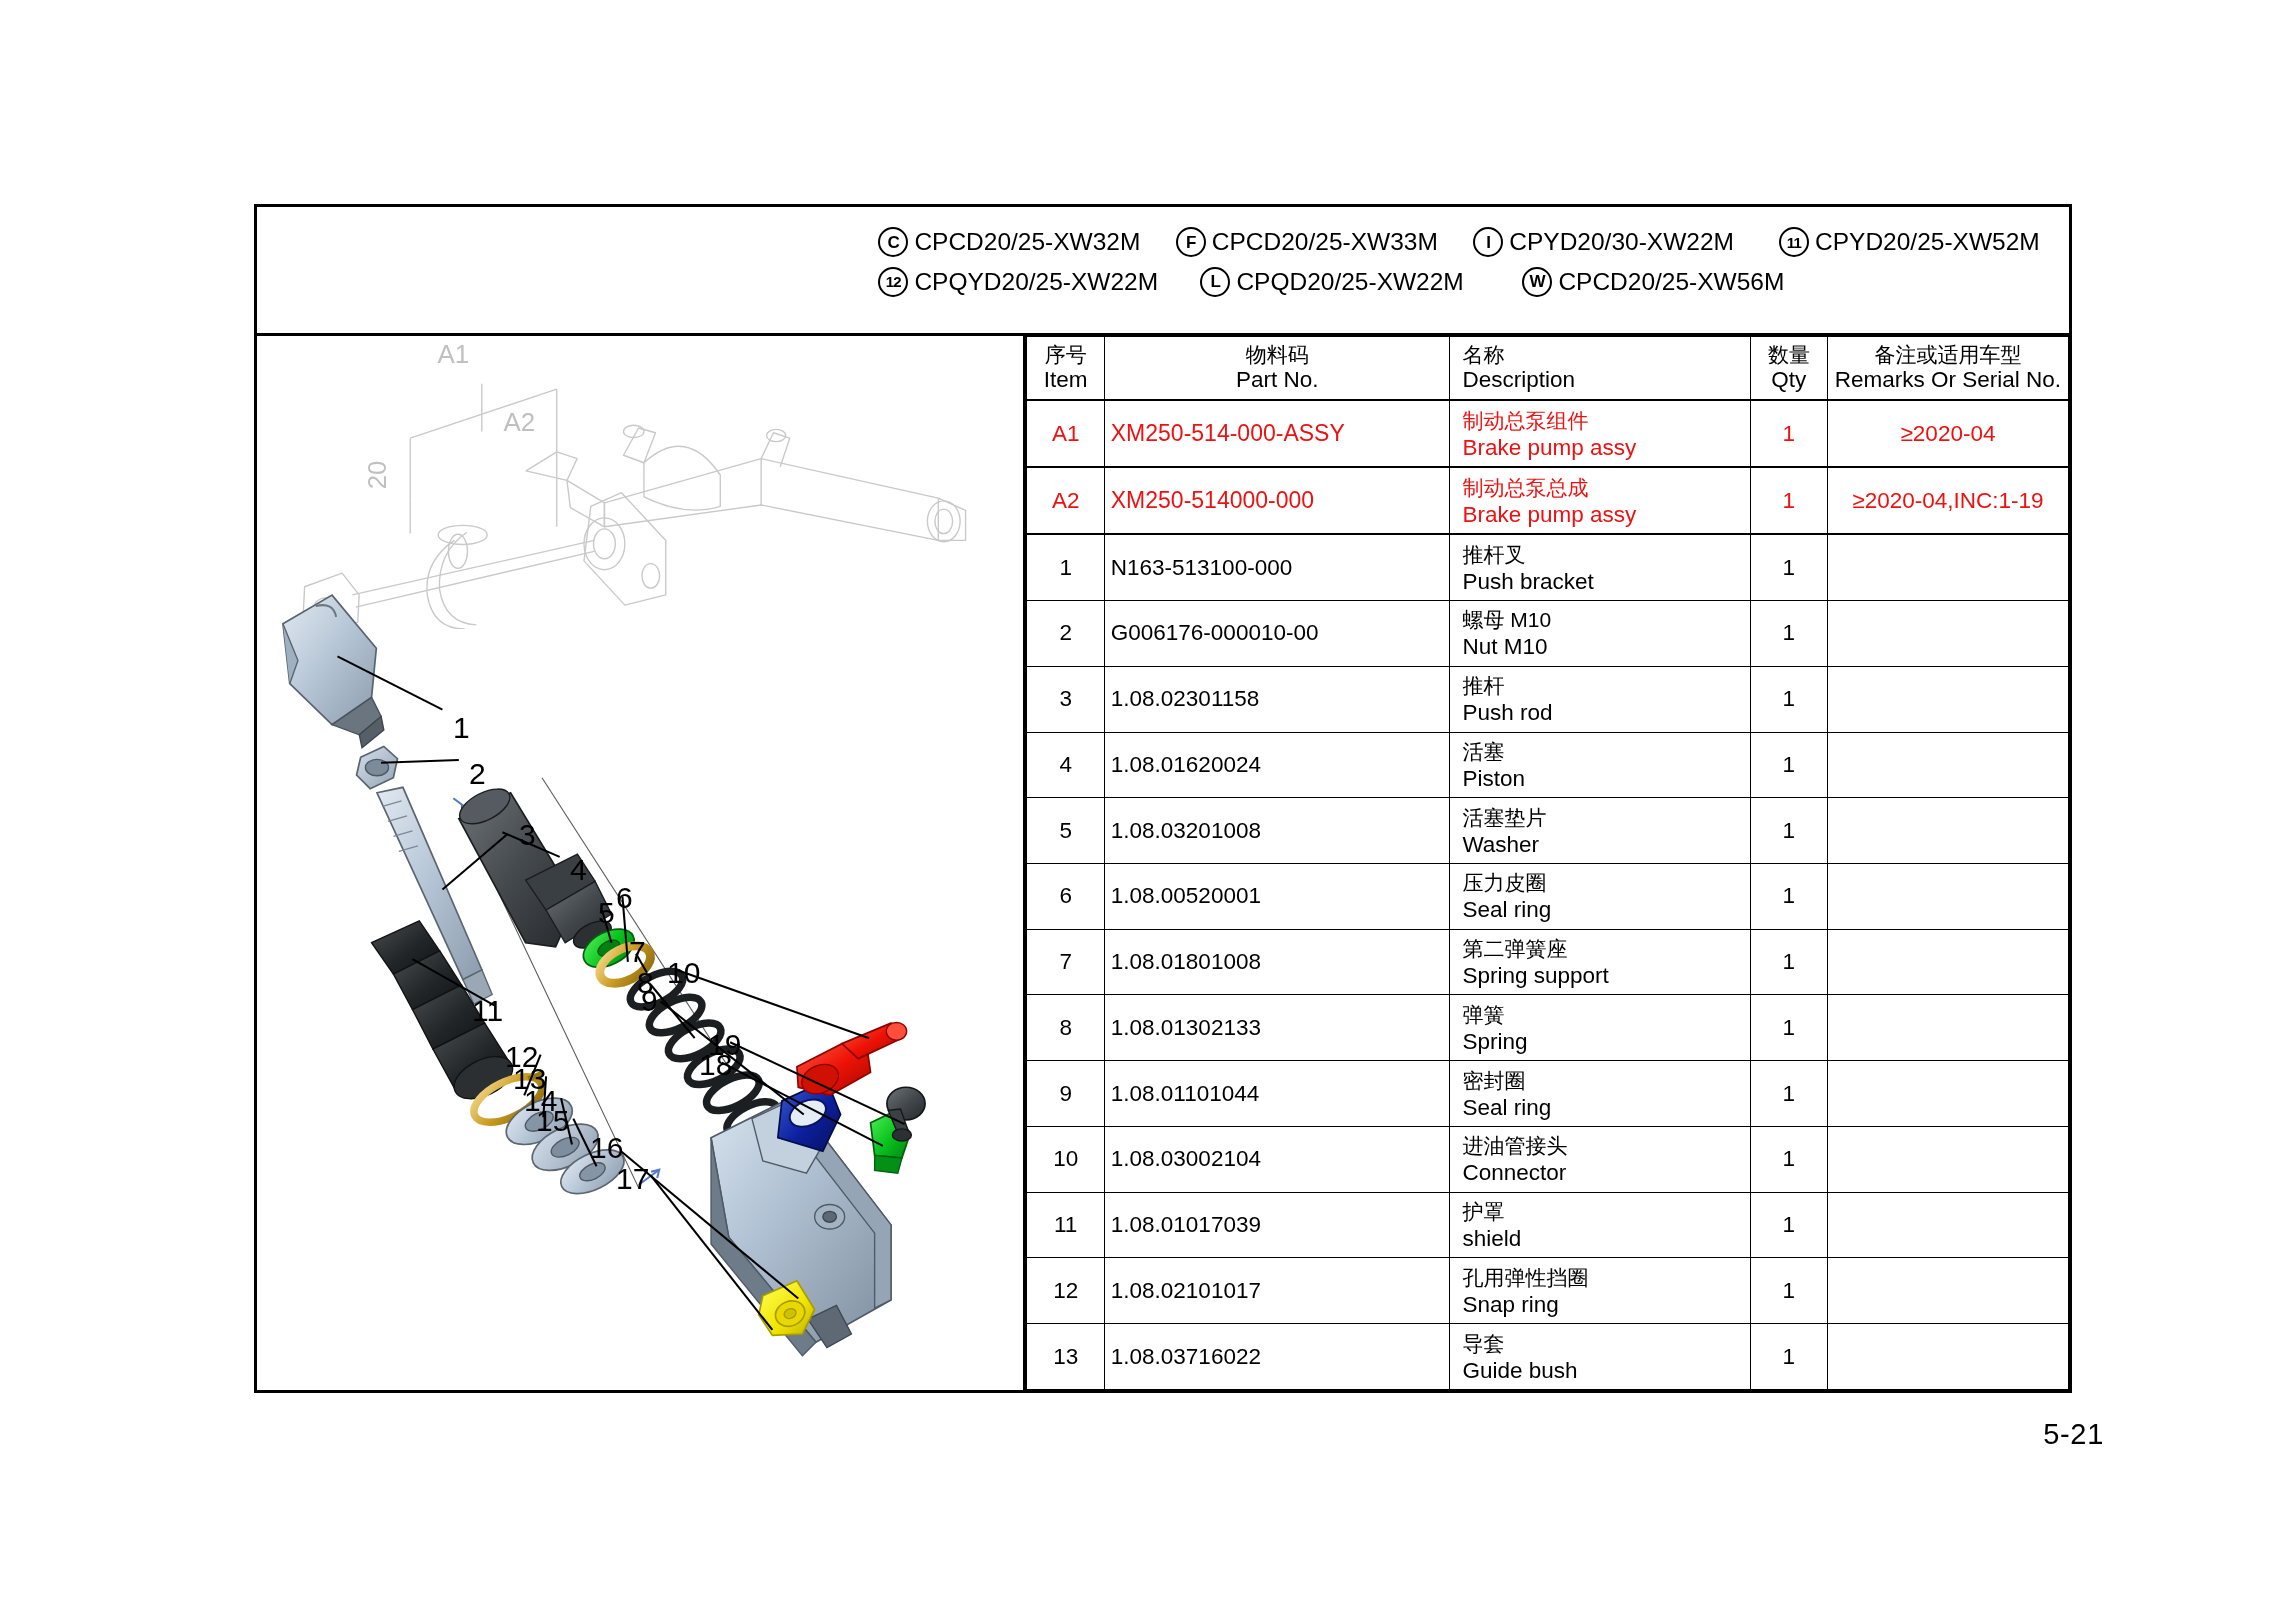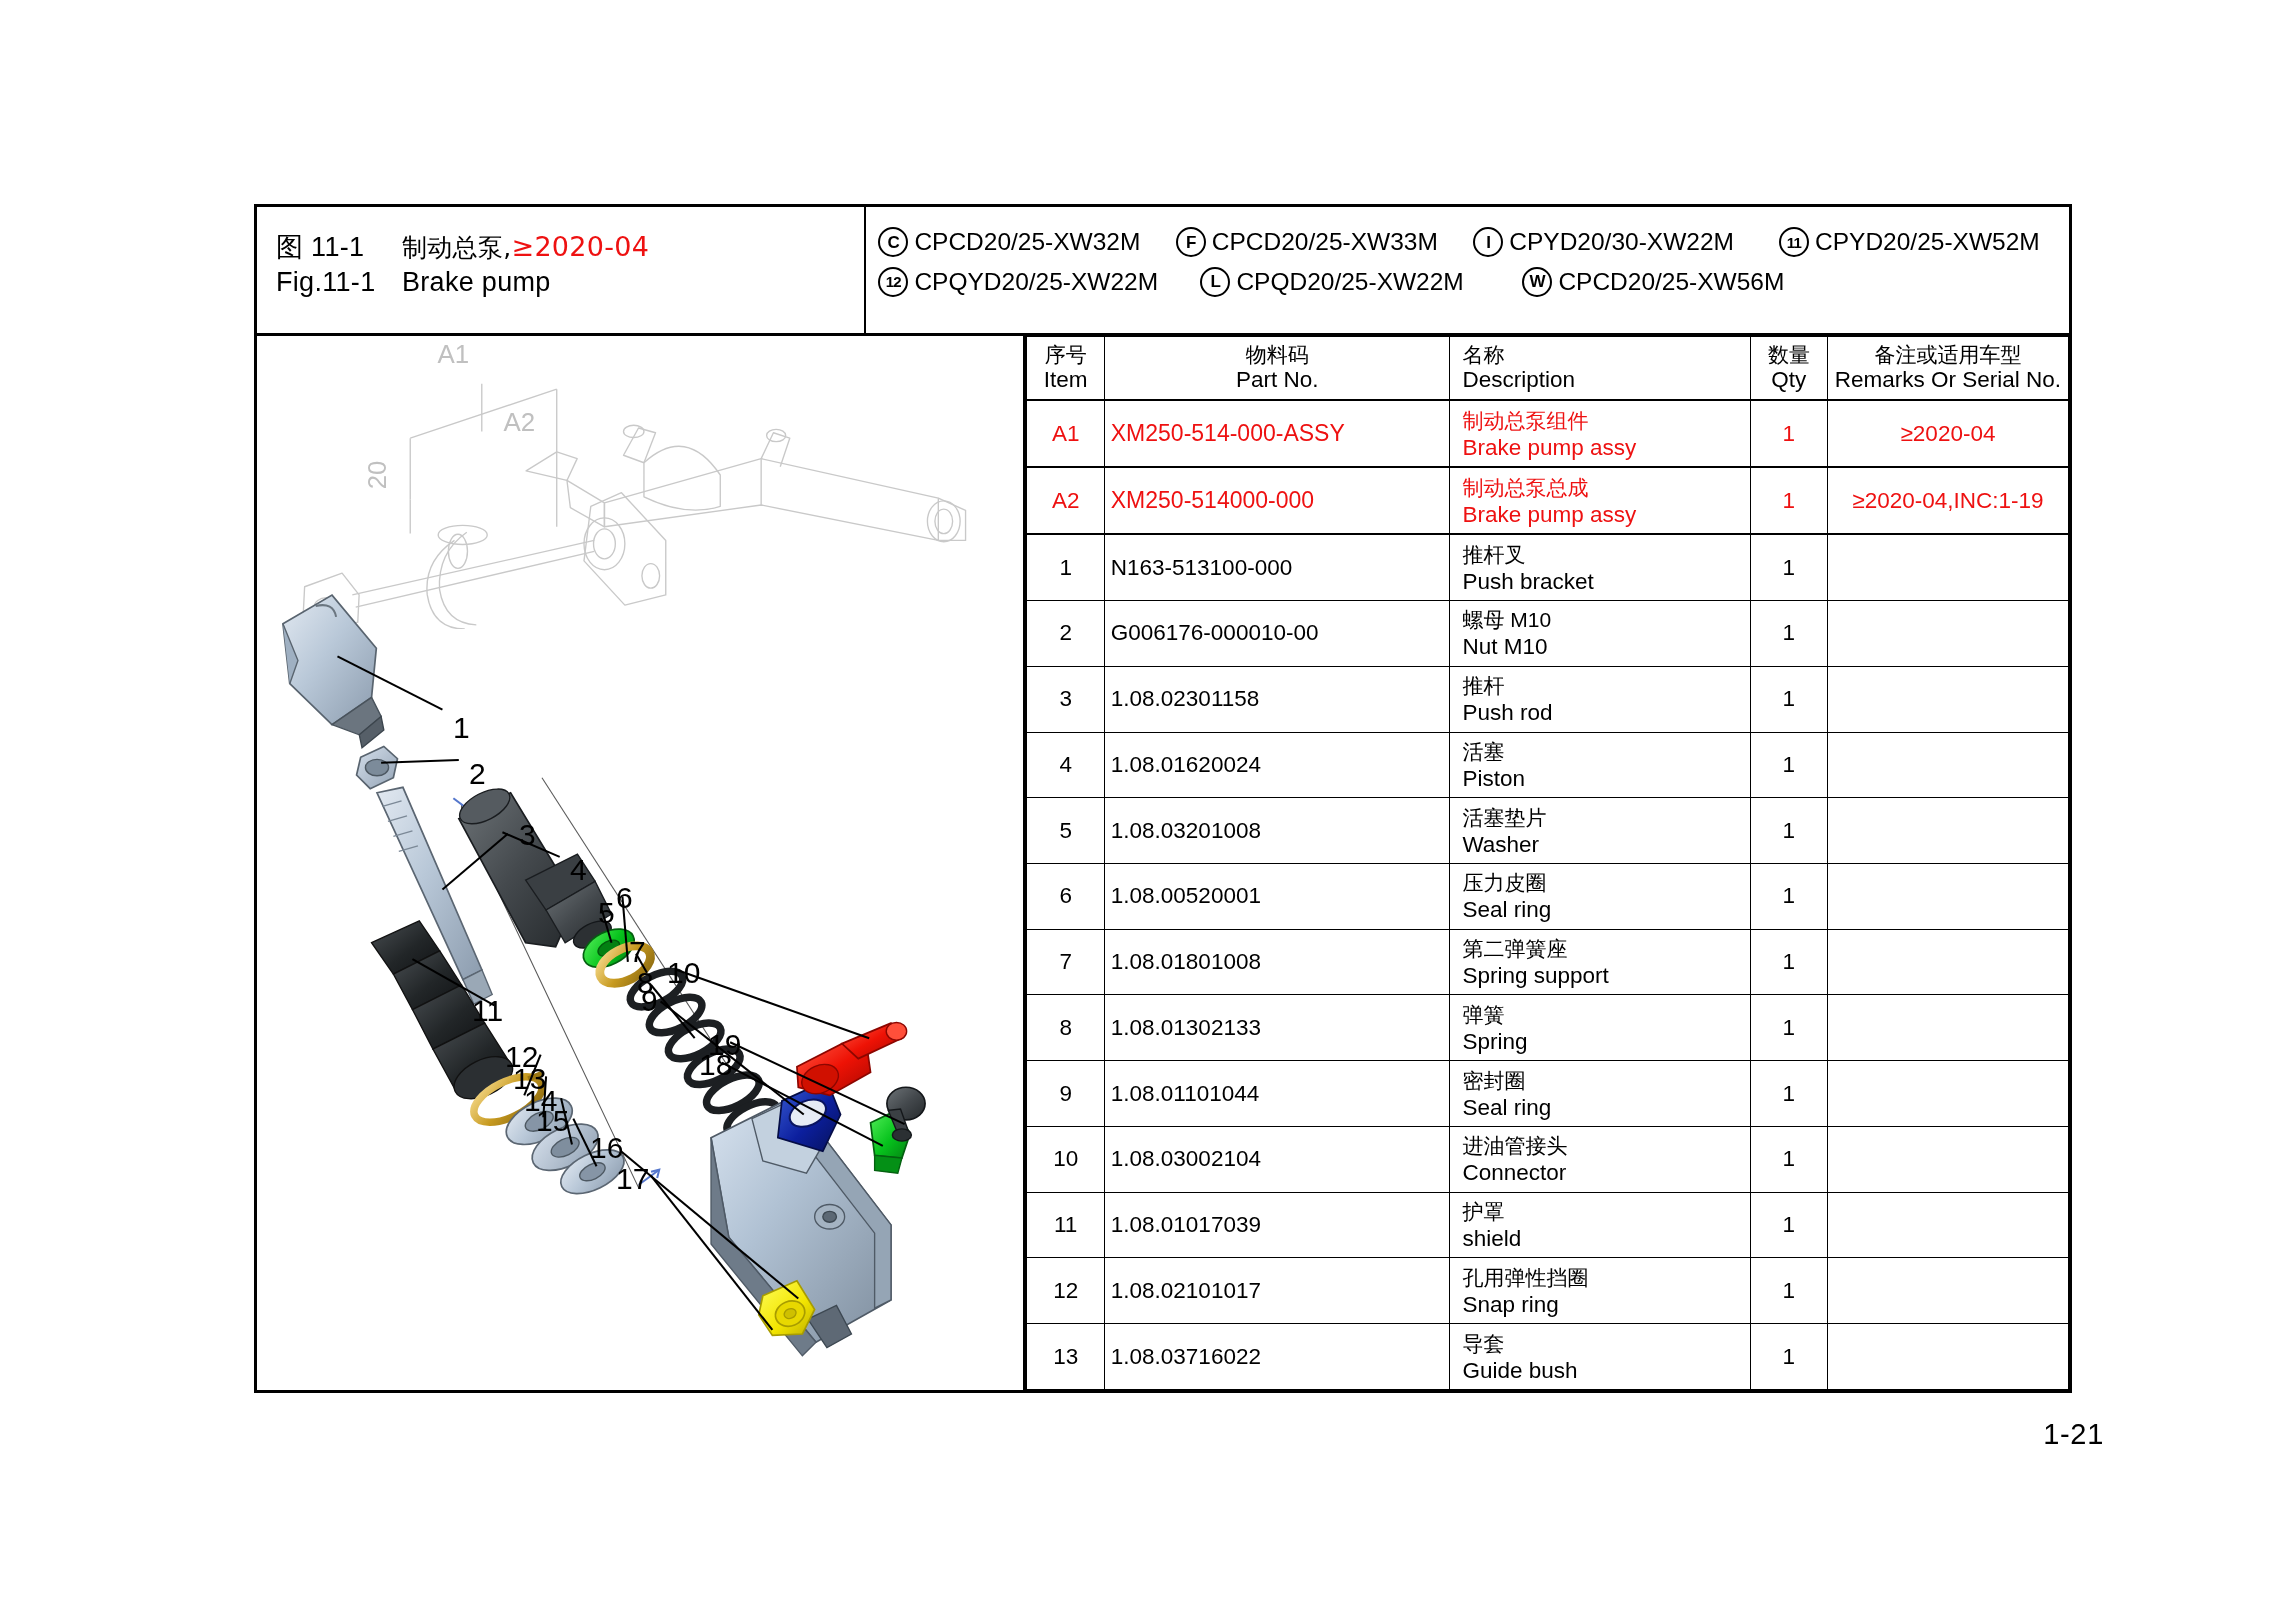--- a/index.html
+++ b/index.html
@@ -128,28 +128,20 @@
     color:#000;line-height:1;
   }
 </style>
 </head>
 <body>
 
 <div id="sheet">
 
   <div id="header">
 
-    <div id="header-left">
-      <div class="fig-line l1">
-        <span class="fig-no">图 11-1</span><span class="fig-cn">制动总泵,</span><span class="red geq">≥2020-04</span>
-      </div>
-      <div class="fig-line l2">
-        <span class="fig-no">Fig.11-1</span><span>Brake pump</span>
-      </div>
-    </div>
 
     <div id="header-right">
       <div class="model-row r1">
         <span class="model w1">
           <span class="circ">C</span>
           <span>CPCD20/25-XW32M</span>
         </span>
         <span class="model w2">
           <span class="circ">F</span>
           <span>CPCD20/25-XW33M</span>
@@ -638,14 +630,14 @@
               </td>
               <td class="c-qty">1</td>
               <td class="c-rem"></td>
             </tr>
           </tbody>
       </table>
     </div>
   </div>
 </div>
 
-<div id="pageno">1-21</div>
+<div id="pageno">5-21</div>
 
 
 </body></html>

